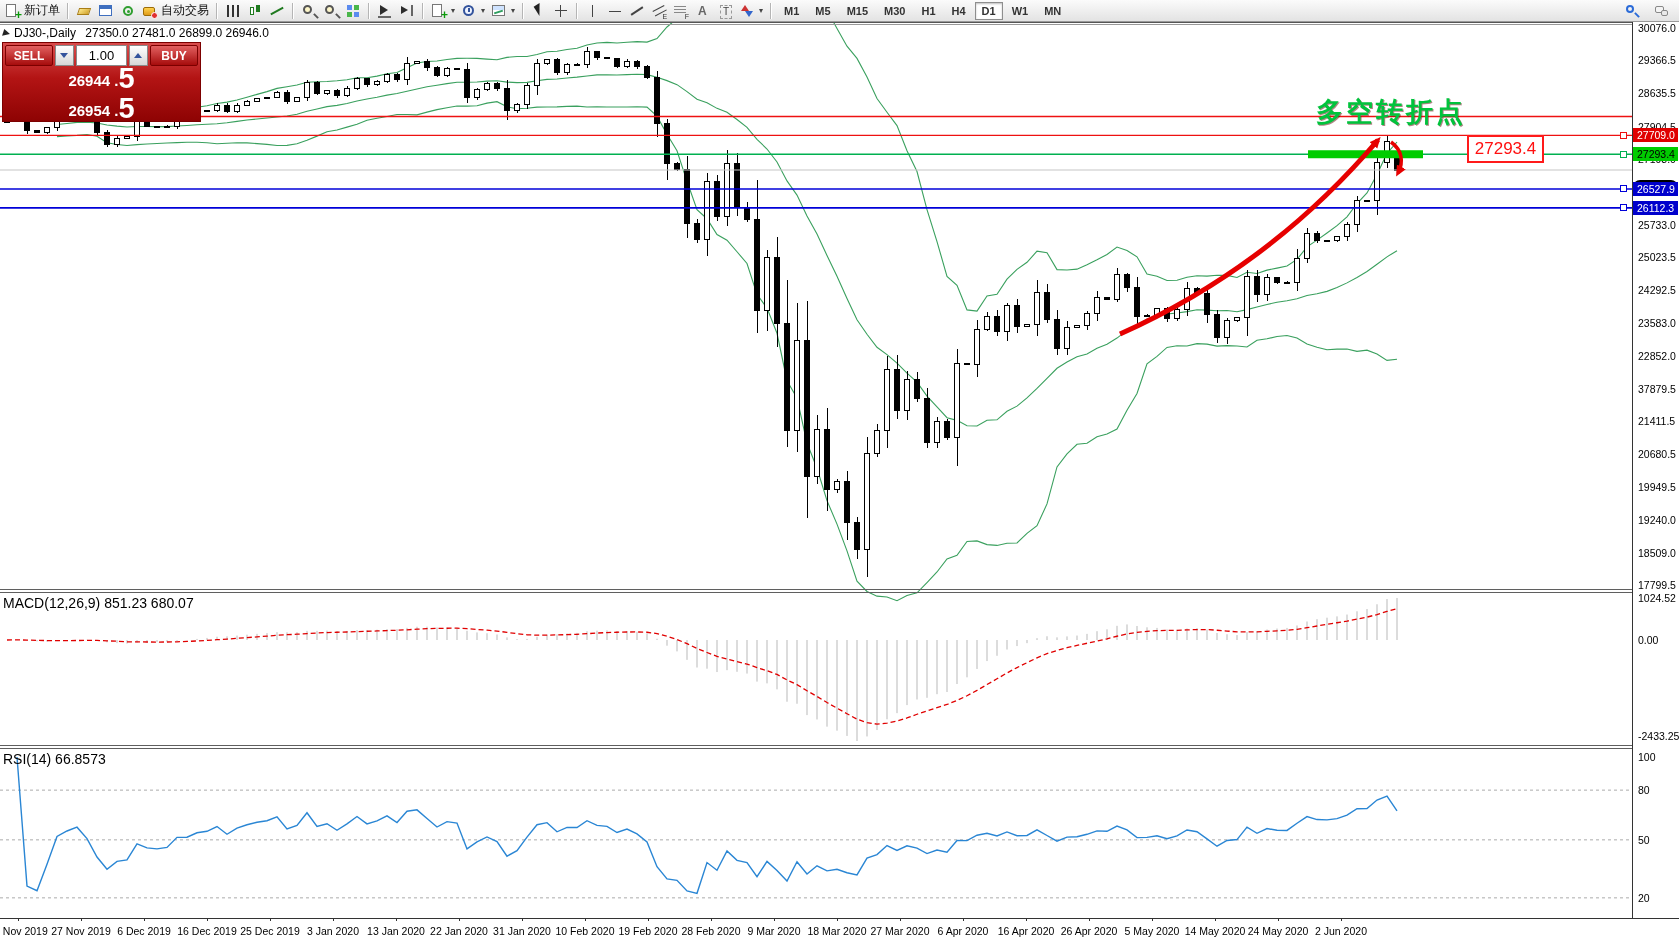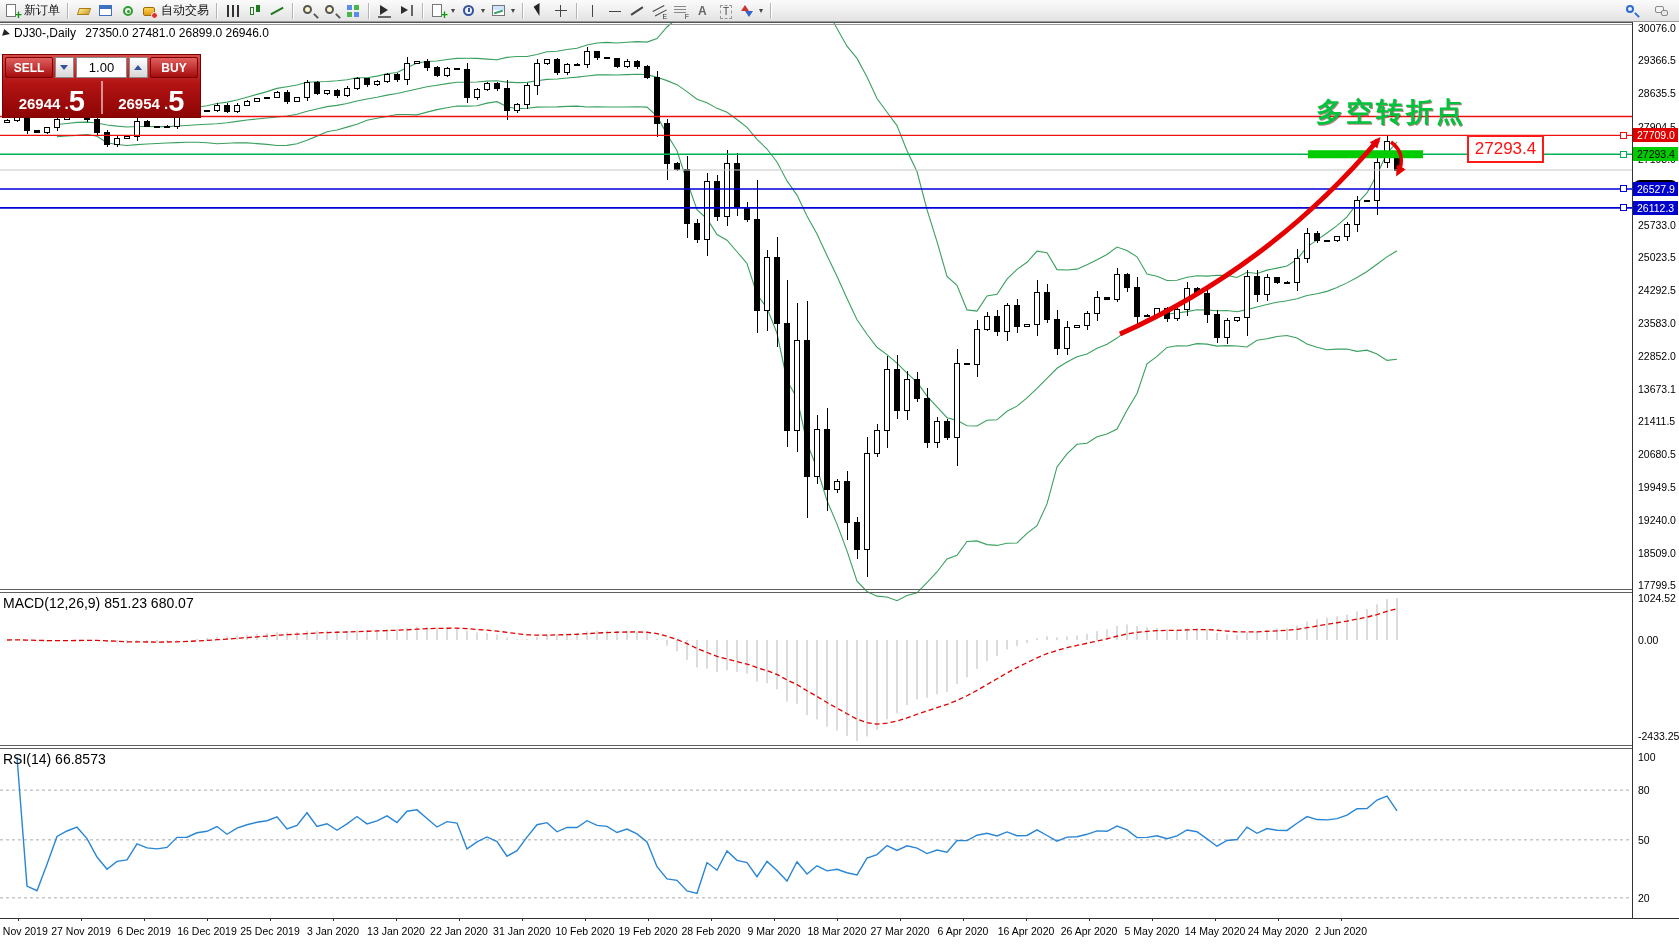--- a/index.html
+++ b/index.html
@@ -80,32 +80,32 @@
   #price-axis{position:absolute;left:1633px;top:0;width:46px;height:896px;background:#fff;z-index:4;}
   .ax-tick{position:absolute;left:5px;font-size:10.5px;color:#000;white-space:nowrap;}
   .ax-box{position:absolute;left:0;width:45px;height:14px;line-height:14px;font-size:10.5px;
     padding-left:4px;box-sizing:border-box;white-space:nowrap;z-index:6;}
 
   
   #date-axis{position:absolute;left:0;top:899px;width:1679px;height:23px;background:#fff;}
   .dt{position:absolute;top:4px;transform:translateX(-50%);font-size:10.5px;color:#000;white-space:nowrap;}
 
   
-  #trade-panel{position:absolute;left:2px;top:32px;width:199px;height:64px;z-index:10;
+  #trade-panel{position:absolute;left:2px;top:20px;width:199px;height:80px;z-index:10;
     background:linear-gradient(#d94c4c,#b31414 45%,#8e0303);border:1px solid #7c0000;box-sizing:border-box;}
   #tp-row1{display:flex;align-items:stretch;height:23px;gap:2px;padding:2px 2px 0 2px;box-sizing:border-box;}
   .tp-btn{flex:0 0 46px;background:linear-gradient(#e26060,#a60c0c);border:1px solid #7c0000;border-radius:2px;
     color:#fff;font:bold 12px "Liberation Sans",sans-serif;display:flex;align-items:center;justify-content:center;}
   .tp-spin{flex:0 0 17px;background:linear-gradient(#ffffff,#d7d7d7);border:1px solid #8a8a8a;position:relative;}
   .tp-spin::before{content:"";position:absolute;left:4px;top:7px;width:0;height:0;}
   .tp-spin.down::before{border-top:5px solid #33539c;border-left:4px solid transparent;border-right:4px solid transparent;}
   .tp-spin.up::before{border-bottom:5px solid #33539c;border-left:4px solid transparent;border-right:4px solid transparent;}
   #tp-volume{flex:1;background:#fff;border:1px solid #8a8a8a;color:#000;font:13px "Liberation Sans",sans-serif;
     display:flex;align-items:center;justify-content:center;}
-  #tp-row2{display:flex;height:37px;margin-top:1px;}
+  #tp-row2{display:flex;height:37px;margin-top:1px;flex-direction:column;}
   .tp-price{flex:1;color:#fff;display:flex;align-items:flex-end;justify-content:center;padding-bottom:3px;}
   .tp-price .main{font:bold 15px "Liberation Sans",sans-serif;line-height:1;padding-bottom:2px;}
   .tp-price .big{font:bold 29px "Liberation Sans",sans-serif;line-height:0.8;}
   #tp-divider{width:2px;background:rgba(255,255,255,.55);margin:2px 0;}
 
   
   #turning-point{position:absolute;left:1316px;top:72px;font:bold 27px "Liberation Sans",sans-serif;
     color:#00c33c;letter-spacing:3px;z-index:7;text-shadow:1px 1px 0 rgba(110,30,30,.55);white-space:nowrap;}
   #price-tag{position:absolute;left:1467px;top:113px;width:73px;height:24px;border:2px solid #ff1a1a;
     background:#fff;color:#ff1010;font:17px "Liberation Sans",sans-serif;display:flex;align-items:center;
@@ -214,20 +214,31 @@
           <span class="tbicon i-text"></span>
         </button>
         <button class="tb-btn">
           <span class="tbicon i-text-label"></span>
         </button>
         <button class="tb-btn dd">
           <span class="tbicon i-arrows"></span>
         </button>
       </div>
       <div class="tb-sep"></div>
+      <div class="tb-group">
+        <button class="tf">M1</button>
+        <button class="tf">M5</button>
+        <button class="tf">M15</button>
+        <button class="tf">M30</button>
+        <button class="tf">H1</button>
+        <button class="tf">H4</button>
+        <button class="tf active">D1</button>
+        <button class="tf">W1</button>
+        <button class="tf">MN</button>
+      </div>
       <div id="tb-right">
         <button class="tb-btn">
           <span class="tbicon i-search"></span>
         </button>
         <button class="tb-btn">
           <span class="tbicon i-chat"></span>
         </button>
       </div>
     </div>
 
@@ -755,21 +766,21 @@
         <div class="ax-tick" style="top: 0px;">30076.0</div>
         <div class="ax-tick" style="top: 32.19px;">29366.5</div>
         <div class="ax-tick" style="top: 65.3555px;">28635.5</div>
         <div class="ax-tick" style="top: 98.521px;">27904.5</div>
         <div class="ax-tick" style="top: 130.802px;">27193.0</div>
         <div class="ax-tick" style="top: 197.042px;">25733.0</div>
         <div class="ax-tick" style="top: 229.232px;">25023.5</div>
         <div class="ax-tick" style="top: 262.397px;">24292.5</div>
         <div class="ax-tick" style="top: 294.587px;">23583.0</div>
         <div class="ax-tick" style="top: 327.753px;">22852.0</div>
-        <div class="ax-tick" style="top: 360.918px;">13673.1</div>
+        <div class="ax-tick" style="top: 360.918px;">37879.5</div>
         <div class="ax-tick" style="top: 393.108px;">21411.5</div>
         <div class="ax-tick" style="top: 426.274px;">20680.5</div>
         <div class="ax-tick" style="top: 459.439px;">19949.5</div>
         <div class="ax-tick" style="top: 491.629px;">19240.0</div>
         <div class="ax-tick" style="top: 524.795px;">18509.0</div>
         <div class="ax-tick" style="top: 556.985px;">17799.5</div>
         <div class="ax-tick" style="top: 570px;">1024.52</div>
         <div class="ax-tick" style="top: 612px;">0.00</div>
         <div class="ax-tick" style="top: 708px;">-2433.25</div>
         <div class="ax-tick" style="top: 729px;">100</div>

